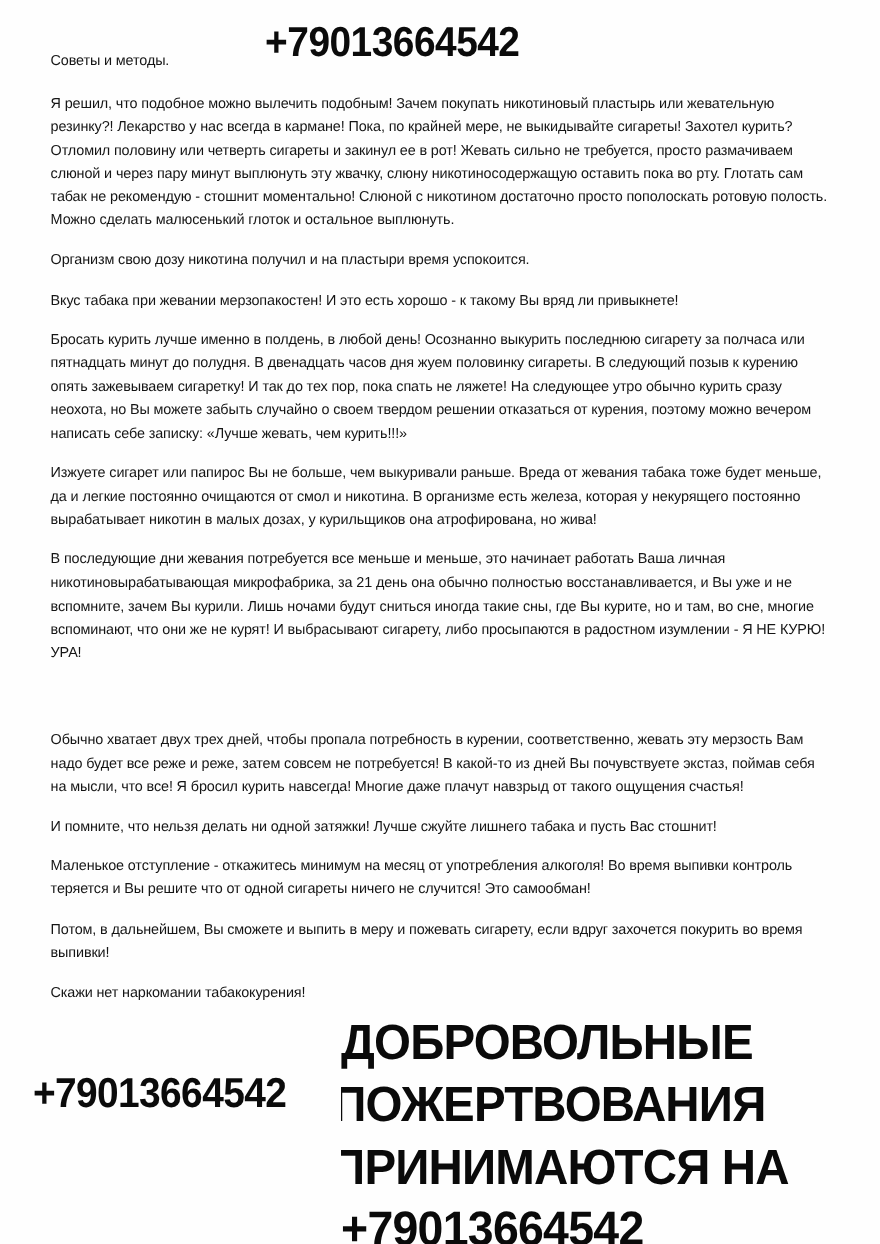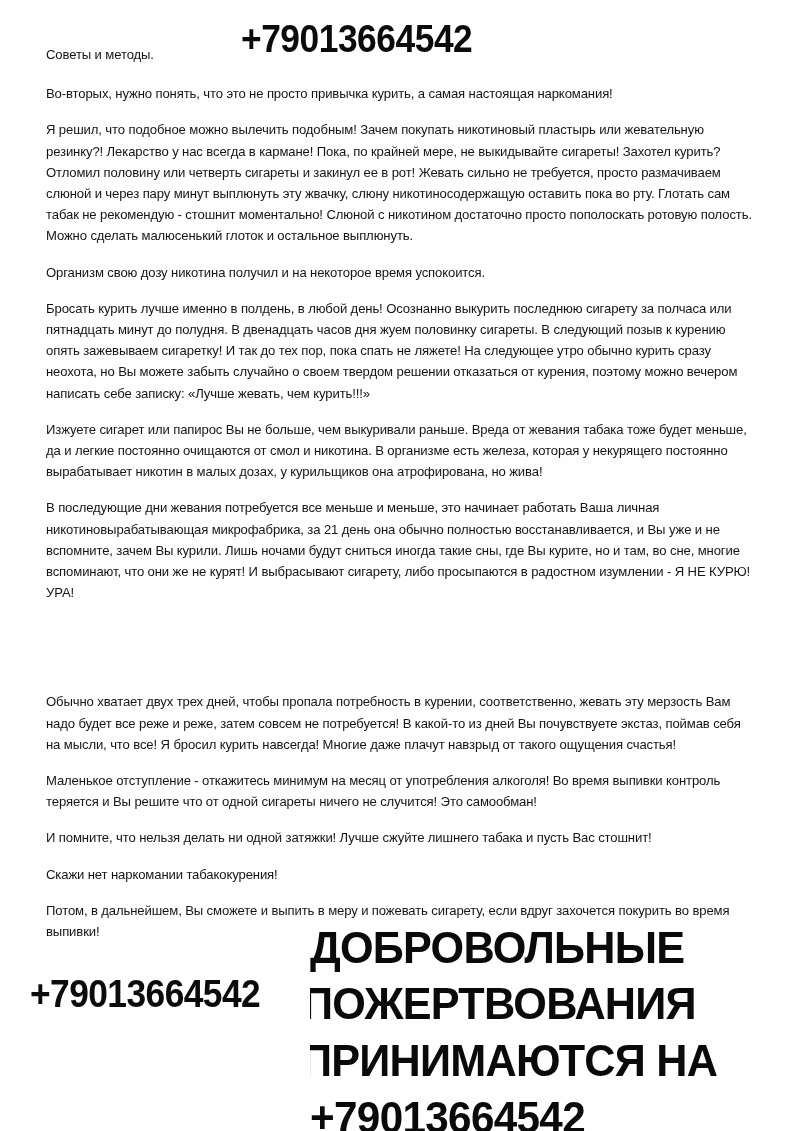--- a/index.html
+++ b/index.html
@@ -30,21 +30,21 @@
     margin: 0 0 15px 0;
     font-size: 13.1px;
     line-height: 21.2px;
     letter-spacing: -0.12px;
     color: #151515;
     text-align: left;
     font-stretch: semi-condensed;
     transform-origin: left top;
   }
   .para.lead   { margin-bottom: 18px; }
-  .para.gap-big { margin-bottom: 88px; }
+  .para.gap-big { margin-bottom: 58px; }
 
   
   .overlay-phone-top {
     position: absolute;
     left: 241px;
     top: 18px;
     font-family: "Liberation Sans", "DejaVu Sans", sans-serif;
     font-weight: 700;
     font-size: 38px;
     line-height: 42px;
@@ -98,44 +98,44 @@
 </head>
 <body>
 
 <div id="page">
 
   <div class="doc-body">
 
     <p class="para lead">Советы и методы.</p>
 
 
-    <p class="para">Во-вторых, нужно понять, что это не просто привычка курить, а самая настоящая наркомания!</p>
 
 
 
     <p class="para">Я решил, что подобное можно вылечить подобным! Зачем покупать никотиновый пластырь или жевательную резинку?! Лекарство у нас всегда в кармане! Пока, по крайней мере, не выкидывайте сигареты! Захотел курить? Отломил половину или четверть сигареты и закинул ее в рот! Жевать сильно не требуется, просто размачиваем слюной и через пару минут выплюнуть эту жвачку, слюну никотиносодержащую оставить пока во рту. Глотать сам табак не рекомендую - стошнит моментально! Слюной с никотином достаточно просто пополоскать ротовую полость. Можно сделать малюсенький глоток и остальное выплюнуть.</p>
 
-    <p class="para">Организм свою дозу никотина получил и на некоторое время успокоится.</p>
+    <p class="para">Организм свою дозу никотина получил и на пластыри время успокоится.</p>
 
+    <p class="para">Вкус табака при жевании мерзопакостен! И это есть хорошо - к такому Вы вряд ли привыкнете!</p>
 
     <p class="para">Бросать курить лучше именно в полдень, в любой день! Осознанно выкурить последнюю сигарету за полчаса или пятнадцать минут до полудня. В двенадцать часов дня жуем половинку сигареты. В следующий позыв к курению опять зажевываем сигаретку! И так до тех пор, пока спать не ляжете! На следующее утро обычно курить сразу неохота, но Вы можете забыть случайно о своем твердом решении отказаться от курения, поэтому можно вечером написать себе записку: «Лучше жевать, чем курить!!!»</p>
 
     <p class="para">Изжуете сигарет или папирос Вы не больше, чем выкуривали раньше. Вреда от жевания табака тоже будет меньше, да и легкие постоянно очищаются от смол и никотина. В организме есть железа, которая у некурящего постоянно вырабатывает никотин в малых дозах, у курильщиков она атрофирована, но жива!</p>
 
     <p class="para gap-big">В последующие дни жевания потребуется все меньше и меньше, это начинает работать Ваша личная никотиновырабатывающая микрофабрика, за 21 день она обычно полностью восстанавливается, и Вы уже и не вспомните, зачем Вы курили. Лишь ночами будут сниться иногда такие сны, где Вы курите, но и там, во сне, многие вспоминают, что они же не курят! И выбрасывают сигарету, либо просыпаются в радостном изумлении - Я НЕ КУРЮ! УРА!</p>
 
     <p class="para">Обычно хватает двух трех дней, чтобы пропала потребность в курении, соответственно, жевать эту мерзость Вам надо будет все реже и реже, затем совсем не потребуется! В какой-то из дней Вы почувствуете экстаз, поймав себя на мысли, что все! Я бросил курить навсегда! Многие даже плачут навзрыд от такого ощущения счастья!</p>
 
+    <p class="para">И помните, что нельзя делать ни одной затяжки! Лучше сжуйте лишнего табака и пусть Вас стошнит!</p>
+
     <p class="para">Маленькое отступление - откажитесь минимум на месяц от употребления алкоголя! Во время выпивки контроль теряется и Вы решите что от одной сигареты ничего не случится! Это самообман!</p>
 
-    <p class="para">И помните, что нельзя делать ни одной затяжки! Лучше сжуйте лишнего табака и пусть Вас стошнит!</p>
+    <p class="para">Потом, в дальнейшем, Вы сможете и выпить в меру и пожевать сигарету, если вдруг захочется покурить во время выпивки!</p>
 
     <p class="para">Скажи нет наркомании табакокурения!</p>
-
-    <p class="para">Потом, в дальнейшем, Вы сможете и выпить в меру и пожевать сигарету, если вдруг захочется покурить во время выпивки!</p>
   </div>
 
   <div class="overlay-phone-top">+79013664542</div>
 
   <div class="overlay-phone-bottomleft">+79013664542</div>
 
   <div class="overlay-donation">
     <div class="dline l1">ДОБРОВОЛЬНЫЕ</div>
     <div class="dline l2">ПОЖЕРТВОВАНИЯ</div>
     <div class="dline l3">ПРИНИМАЮТСЯ НА</div>

